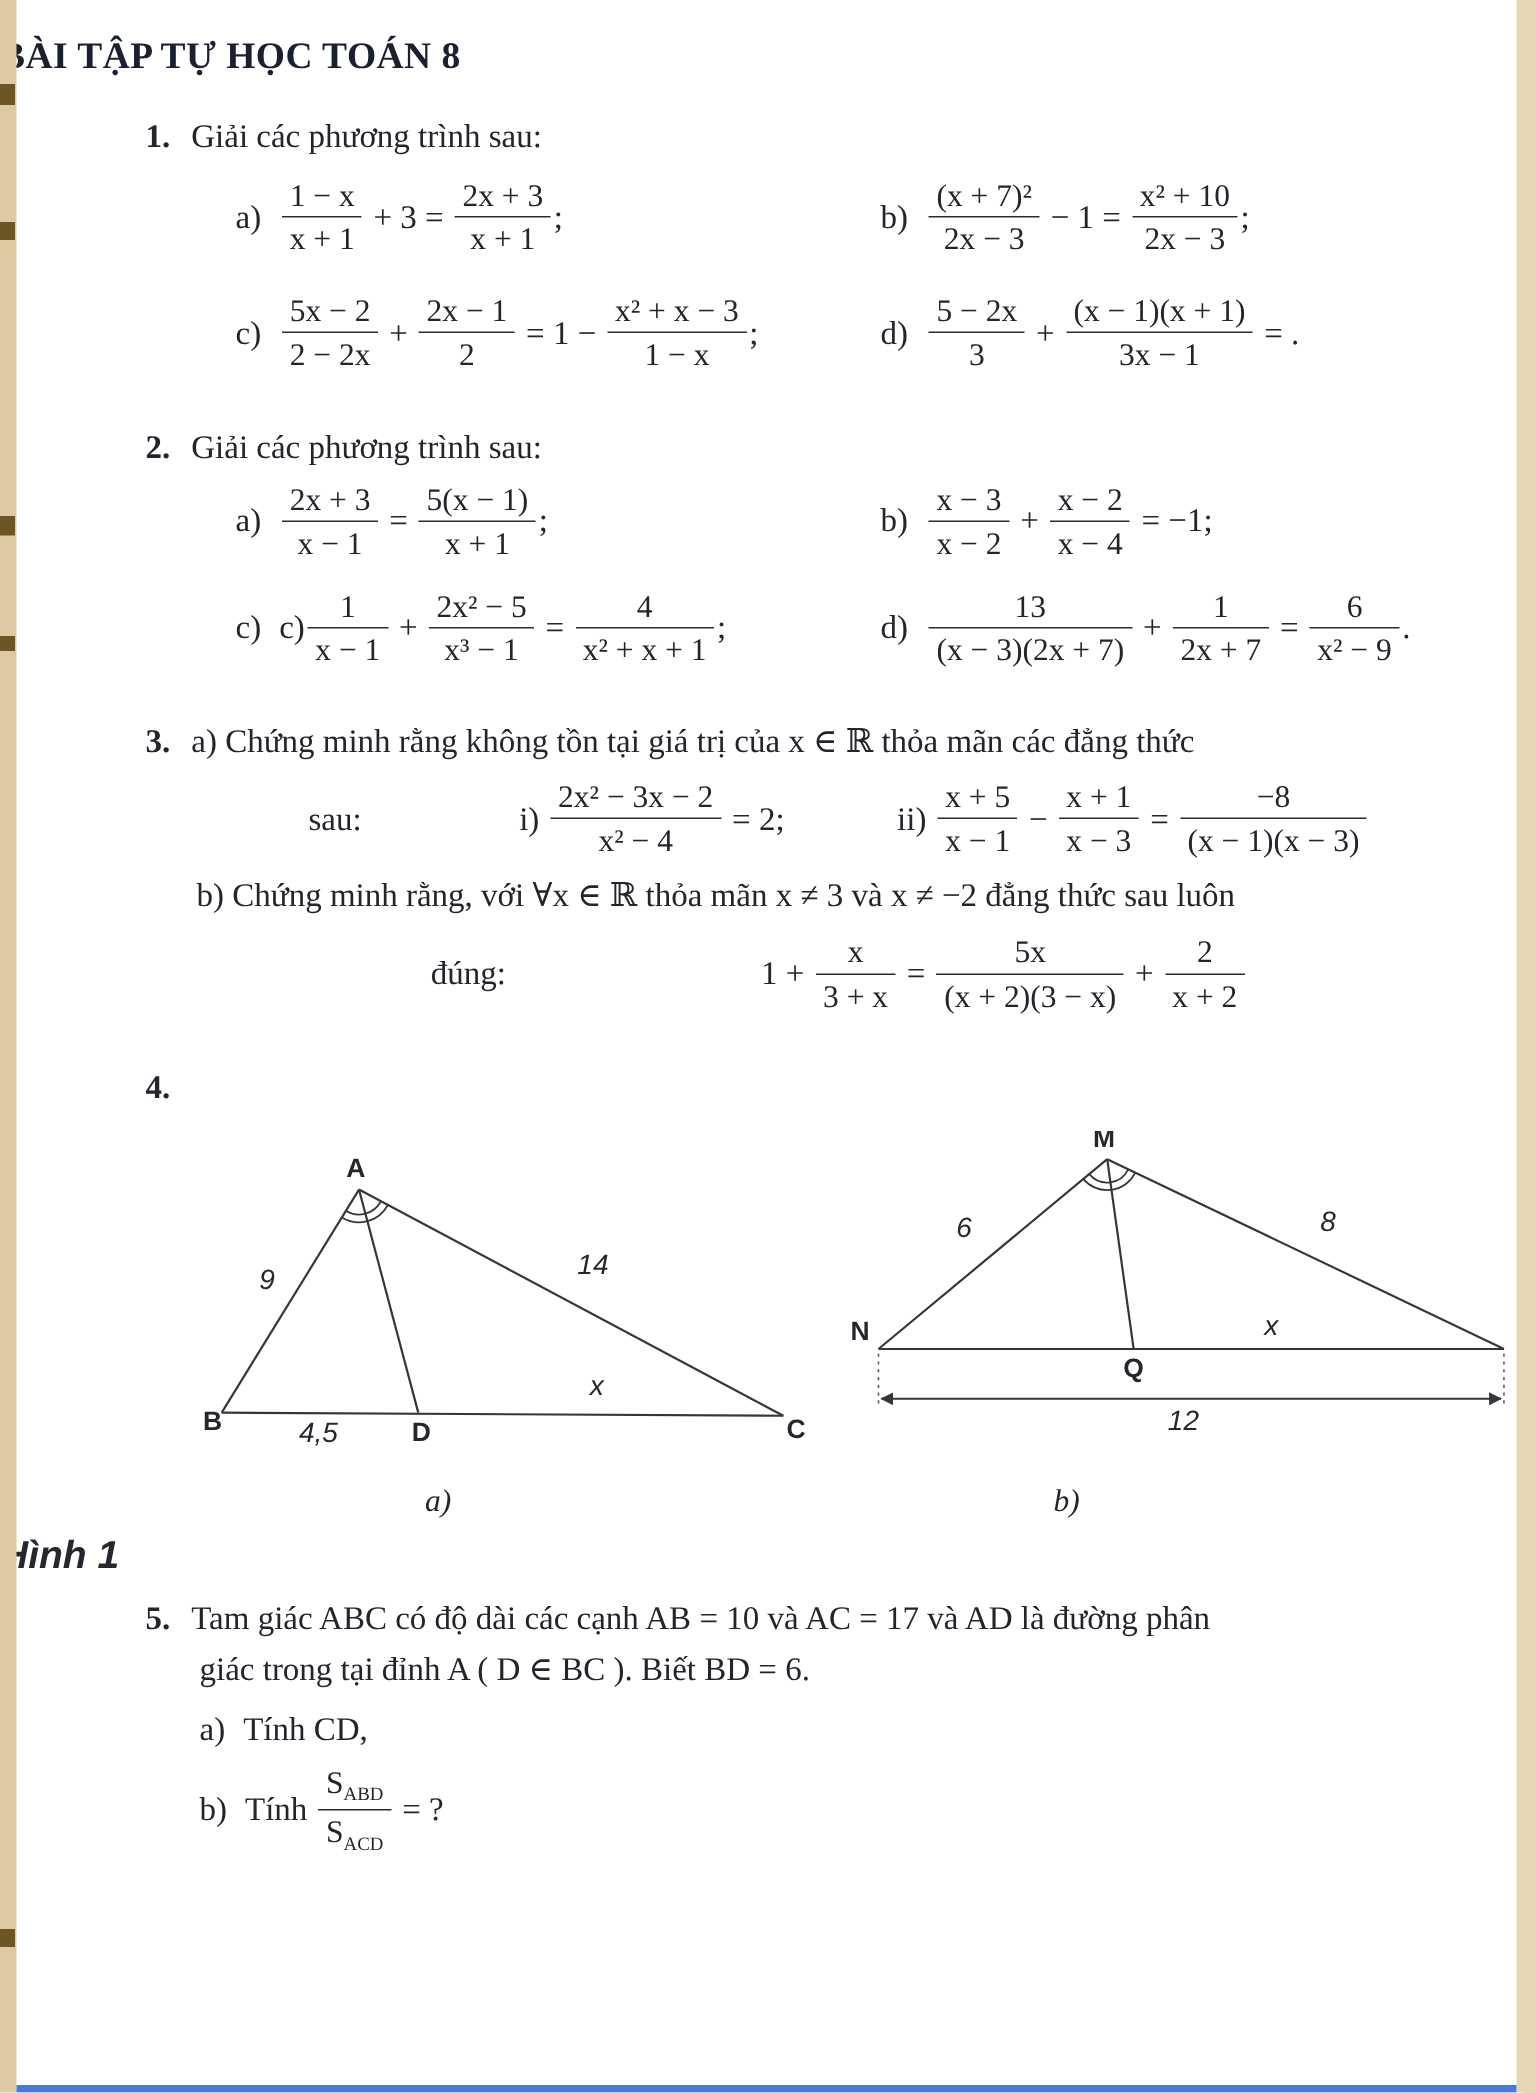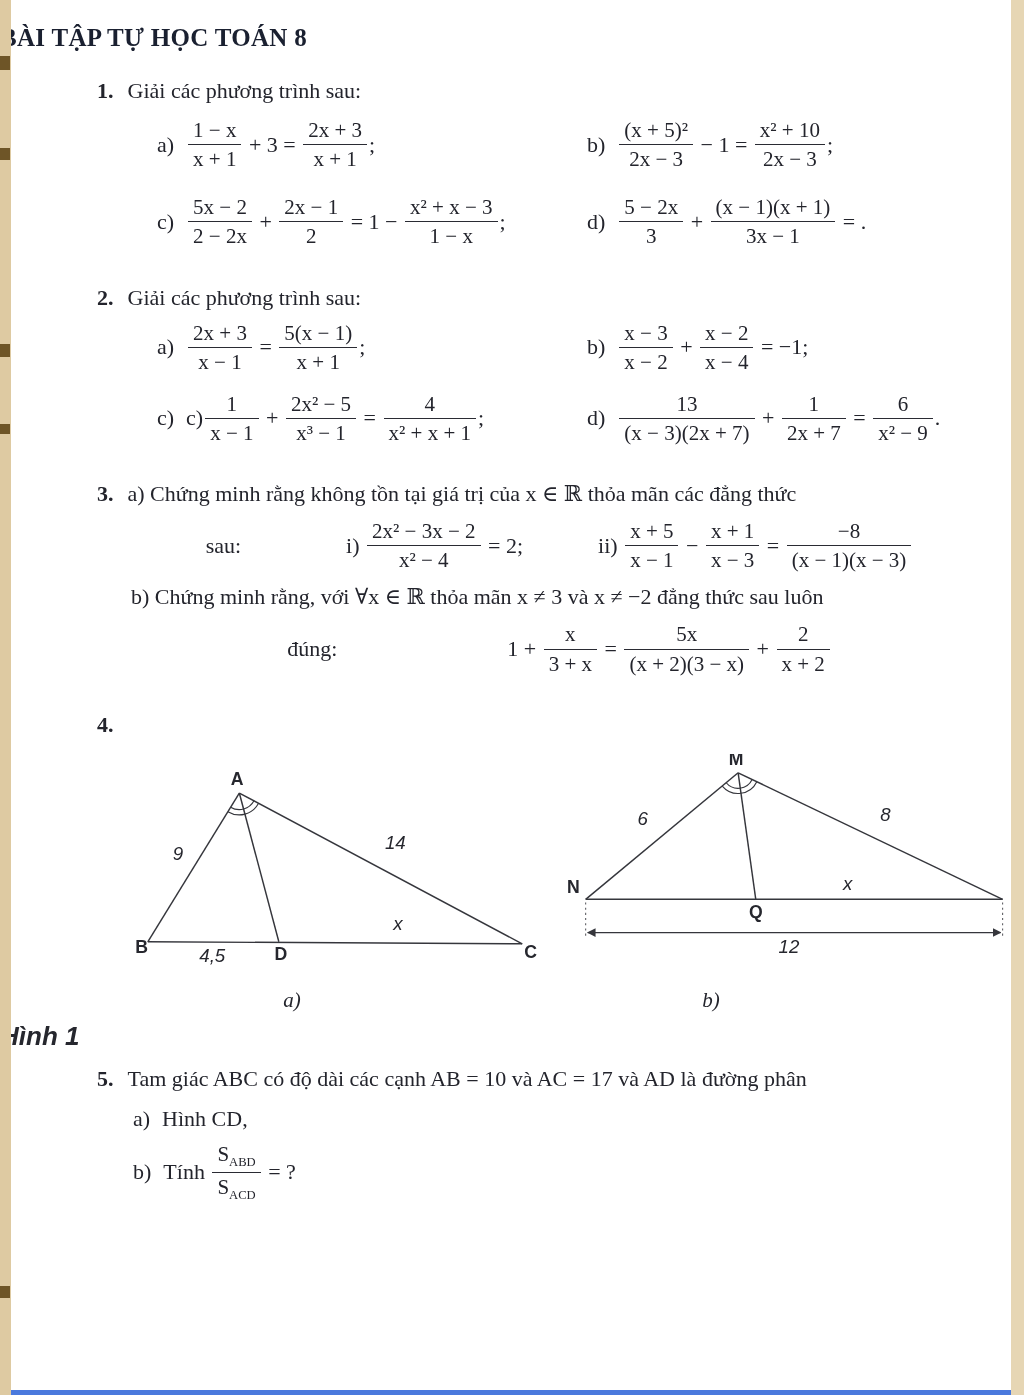--- a/index.html
+++ b/index.html
@@ -82,21 +82,21 @@
       <span class="prob-num">1.</span>
       <span>Giải các phương trình sau:</span>
     </div>
     <div class="eq-grid">
       <div class="eq">
         <span>a)</span>
         <span class="math"><span class="frac"><span class="fnum">1 − x</span><span class="fden">x + 1</span></span><span class="mt"> + 3 = </span><span class="frac"><span class="fnum">2x + 3</span><span class="fden">x + 1</span></span><span class="mt">;</span></span>
       </div>
       <div class="eq">
         <span>b)</span>
-        <span class="math"><span class="frac"><span class="fnum">(x + 5)²</span><span class="fden">2x − 3</span></span><span class="mt"> − 1 = </span><span class="frac"><span class="fnum">x² + 10</span><span class="fden">2x − 3</span></span><span class="mt">;</span></span>
+        <span class="math"><span class="frac"><span class="fnum">(x + 7)²</span><span class="fden">2x − 3</span></span><span class="mt"> − 1 = </span><span class="frac"><span class="fnum">x² + 10</span><span class="fden">2x − 3</span></span><span class="mt">;</span></span>
       </div>
       <div class="eq">
         <span>c)</span>
         <span class="math"><span class="frac"><span class="fnum">5x − 2</span><span class="fden">2 − 2x</span></span><span class="mt"> + </span><span class="frac"><span class="fnum">2x − 1</span><span class="fden">2</span></span><span class="mt"> = 1 − </span><span class="frac"><span class="fnum">x² + x − 3</span><span class="fden">1 − x</span></span><span class="mt">;</span></span>
       </div>
       <div class="eq">
         <span>d)</span>
         <span class="math"><span class="frac"><span class="fnum">5 − 2x</span><span class="fden">3</span></span><span class="mt"> + </span><span class="frac"><span class="fnum">(x − 1)(x + 1)</span><span class="fden">3x − 1</span></span><span class="mt"> = </span><span class="mt">.</span></span>
       </div>
     </div>
@@ -205,23 +205,24 @@
     <div class="cap cap-b">b)</div>
   </div>
 
   <div class="hinh1">Hình 1</div>
 
   <div class="prob p5" style="margin-top:10px;">
     <div class="prob-head">
       <span class="prob-num">5.</span>
       <span>Tam giác ABC có độ dài các cạnh AB = 10  và AC = 17 và AD là đường phân</span>
     </div>
+    <div class="p5-lines">giác trong tại đỉnh A ( D ∈ BC ). Biết BD = 6.</div>
     <div class="itm">
       <span>a)</span>
-      <span>Hình CD,</span>
+      <span>Tính CD,</span>
     </div>
     <div class="itm">
       <span>b)</span>
       <span class="math"><span class="mt">Tính </span><span class="frac"><span class="fnum">S<sub>ABD</sub></span><span class="fden">S<sub>ACD</sub></span></span><span class="mt"> = ?</span></span>
     </div>
   </div>
 
 </div>
 
 </body></html>

